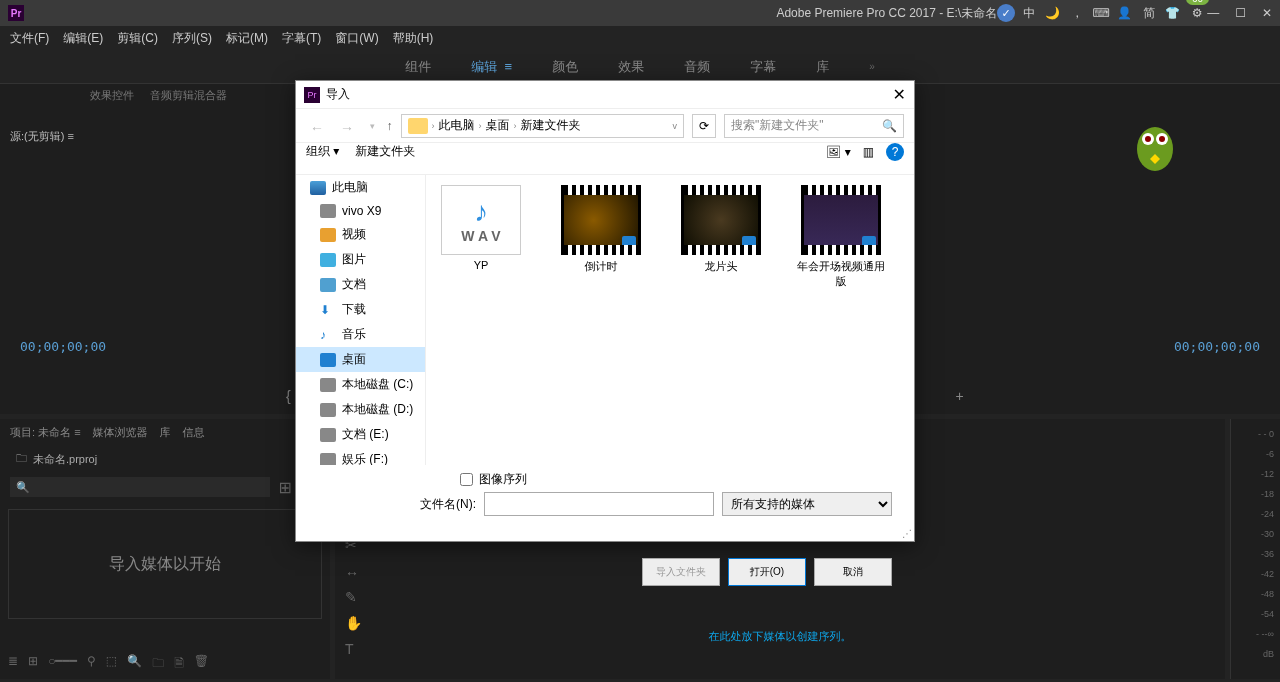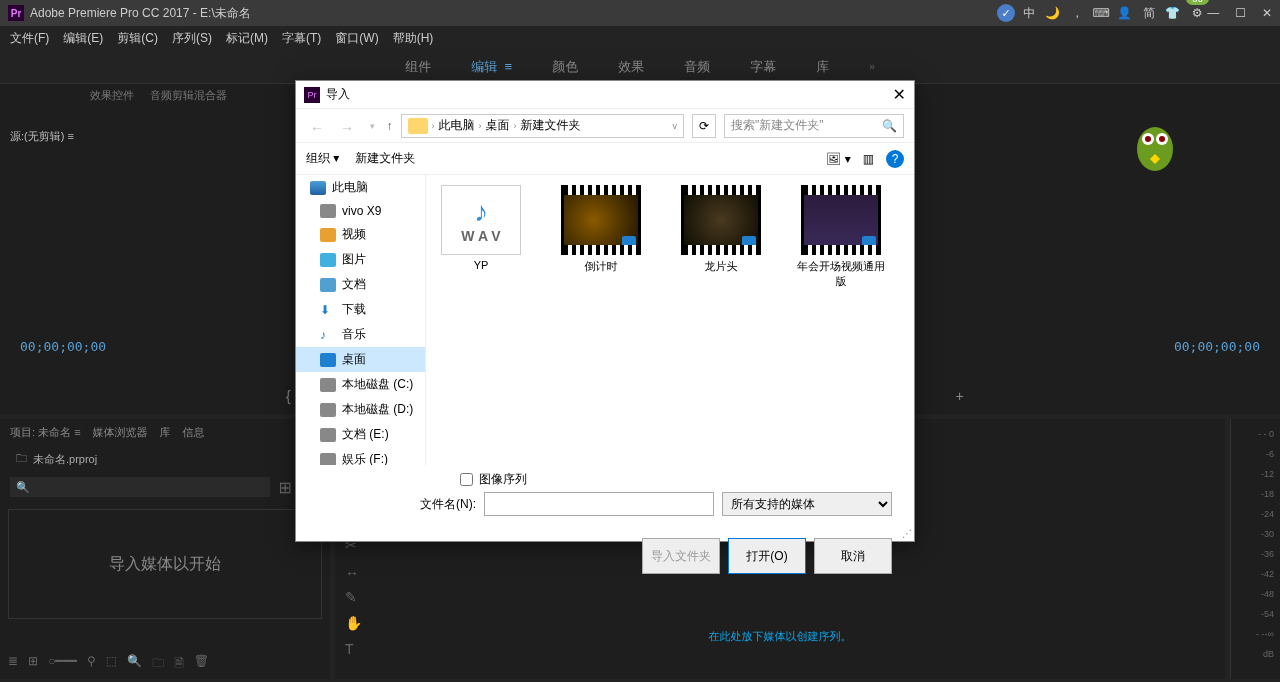--- a/index.html
+++ b/index.html
@@ -1,20 +1,20 @@
 <!DOCTYPE html>
 <html><head>
 <meta charset="utf-8">
 <style>
 * { margin: 0; padding: 0; box-sizing: border-box; font-family: "Microsoft YaHei", sans-serif; }
 body { background: #232323; width: 1280px; height: 682px; overflow: hidden; position: relative; color: #ccc; }
 
 .titlebar { height: 26px; background: #3a3a3a; display: flex; align-items: center; padding: 0 8px; font-size: 12px; }
 .titlebar .pr-icon { width: 16px; height: 16px; background: #2a0033; color: #e878ff; font-size: 10px; display: flex; align-items: center; justify-content: center; margin-right: 6px; font-weight: bold; }
-.titlebar .title-text { flex: 1; }
+.titlebar .title-text { flex: 1; text-align: right; }
 .titlebar .win-controls { display: flex; gap: 16px; align-items: center; }
 .titlebar .ime { display: flex; gap: 4px; align-items: center; }
 .ime-btn { width: 20px; height: 20px; display: flex; align-items: center; justify-content: center; font-size: 12px; }
 .ime-circle { width: 18px; height: 18px; border-radius: 50%; background: #4a7ec9; color: white; display: flex; align-items: center; justify-content: center; font-size: 11px; }
 .badge-green { position: absolute; top: -8px; left: 1186px; background: #7cb342; color: white; padding: 1px 6px; border-radius: 8px; font-size: 10px; }
 
 .menubar { height: 24px; background: #232323; display: flex; align-items: center; padding: 0 10px; gap: 14px; font-size: 12px; }
 .menubar span { cursor: pointer; }
 
 .workspace-tabs { height: 34px; background: #232323; display: flex; align-items: center; justify-content: center; gap: 40px; font-size: 13px; color: #888; border-bottom: 1px solid #333; }
@@ -54,21 +54,21 @@
 .dlg-title .close { margin-left: auto; font-size: 16px; cursor: pointer; }
 .dlg-nav { height: 34px; display: flex; align-items: center; padding: 0 10px; gap: 8px; border-bottom: 1px solid #eee; }
 .nav-arrow { color: #bbb; font-size: 14px; padding: 0 4px; }
 .nav-up { color: #555; }
 .folder-icon { width: 20px; height: 16px; background: #ffd66e; border-radius: 2px; }
 .breadcrumb { flex: 1; display: flex; align-items: center; gap: 4px; border: 1px solid #ccc; height: 24px; padding: 0 6px; }
 .bc-sep { color: #888; font-size: 9px; }
 .refresh-btn { width: 24px; height: 24px; border: 1px solid #ccc; display: flex; align-items: center; justify-content: center; }
 .dlg-search { width: 180px; height: 24px; border: 1px solid #ccc; display: flex; align-items: center; padding: 0 6px; color: #888; }
 .dlg-search .mag { margin-left: auto; }
-.dlg-toolbar { height: 32px; display: flex; align-items: center; padding: 0 10px; gap: 16px; border-bottom: 1px solid #eee; }
+.dlg-toolbar { height: 32px; display: flex; align-items: flex-start; padding: 0 10px; gap: 16px; border-bottom: 1px solid #eee; }
 .dlg-toolbar .right-tools { margin-left: auto; display: flex; gap: 12px; align-items: center; }
 .help-icon { width: 18px; height: 18px; border-radius: 50%; background: #0078d7; color: white; display: flex; align-items: center; justify-content: center; font-size: 12px; }
 
 .dlg-body { display: flex; height: 290px; }
 .dlg-sidebar { width: 130px; border-right: 1px solid #eee; overflow-y: auto; position: relative; }
 .dlg-sidebar::-webkit-scrollbar { width: 16px; }
 .dlg-sidebar::-webkit-scrollbar-thumb { background: #ccc; }
 .sb-item { padding: 4px 8px 4px 24px; display: flex; align-items: center; gap: 6px; cursor: pointer; }
 .sb-item.l1 { padding-left: 14px; }
 .sb-item.selected { background: #cce8ff; }
@@ -99,21 +99,21 @@
 .vid-badge { position: absolute; bottom: 2px; right: 2px; width: 14px; height: 14px; background: #2080d0; border-radius: 2px; }
 .file-name { font-size: 11px; word-break: break-all; }
 
 .dlg-bottom { padding: 6px 14px; }
 .seq-check { display: flex; align-items: center; gap: 6px; margin-left: 150px; margin-bottom: 4px; }
 .filename-row { display: flex; align-items: center; gap: 8px; margin-left: 110px; margin-bottom: 22px; }
 .filename-row input, .filename-row select { border: 1px solid #aaa; height: 24px; padding: 0 4px; font-size: 12px; }
 .fn-input { width: 230px; }
 .fn-select { width: 170px; }
 .btn-row { display: flex; justify-content: flex-end; gap: 8px; padding-right: 8px; }
-.btn { width: 78px; height: 36px; border: 1px solid #aaa; background: #eee; cursor: pointer; font-size: 12px; }
+.btn { width: 78px; height: 28px; border: 1px solid #aaa; background: #eee; cursor: pointer; font-size: 10px; margin-top: 20px; }
 .btn.primary { border: 1px solid #0078d7; }
 .btn.disabled { color: #999; }
 .resize-grip { position: absolute; right: 2px; bottom: 2px; font-size: 10px; color: #888; }
 </style>
 </head>
 <body>
 
 <div class="titlebar">
   <div class="pr-icon">Pr</div>
   <span class="title-text">

